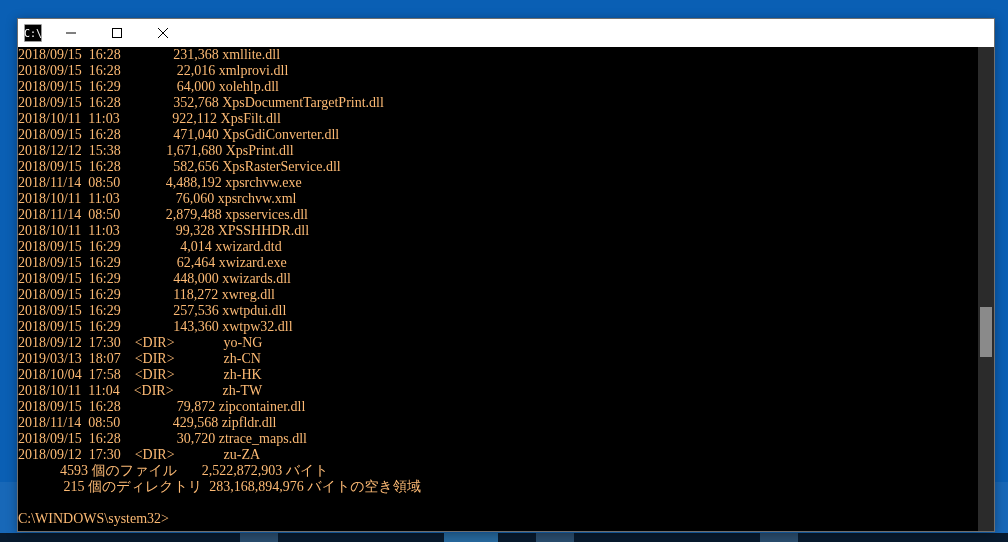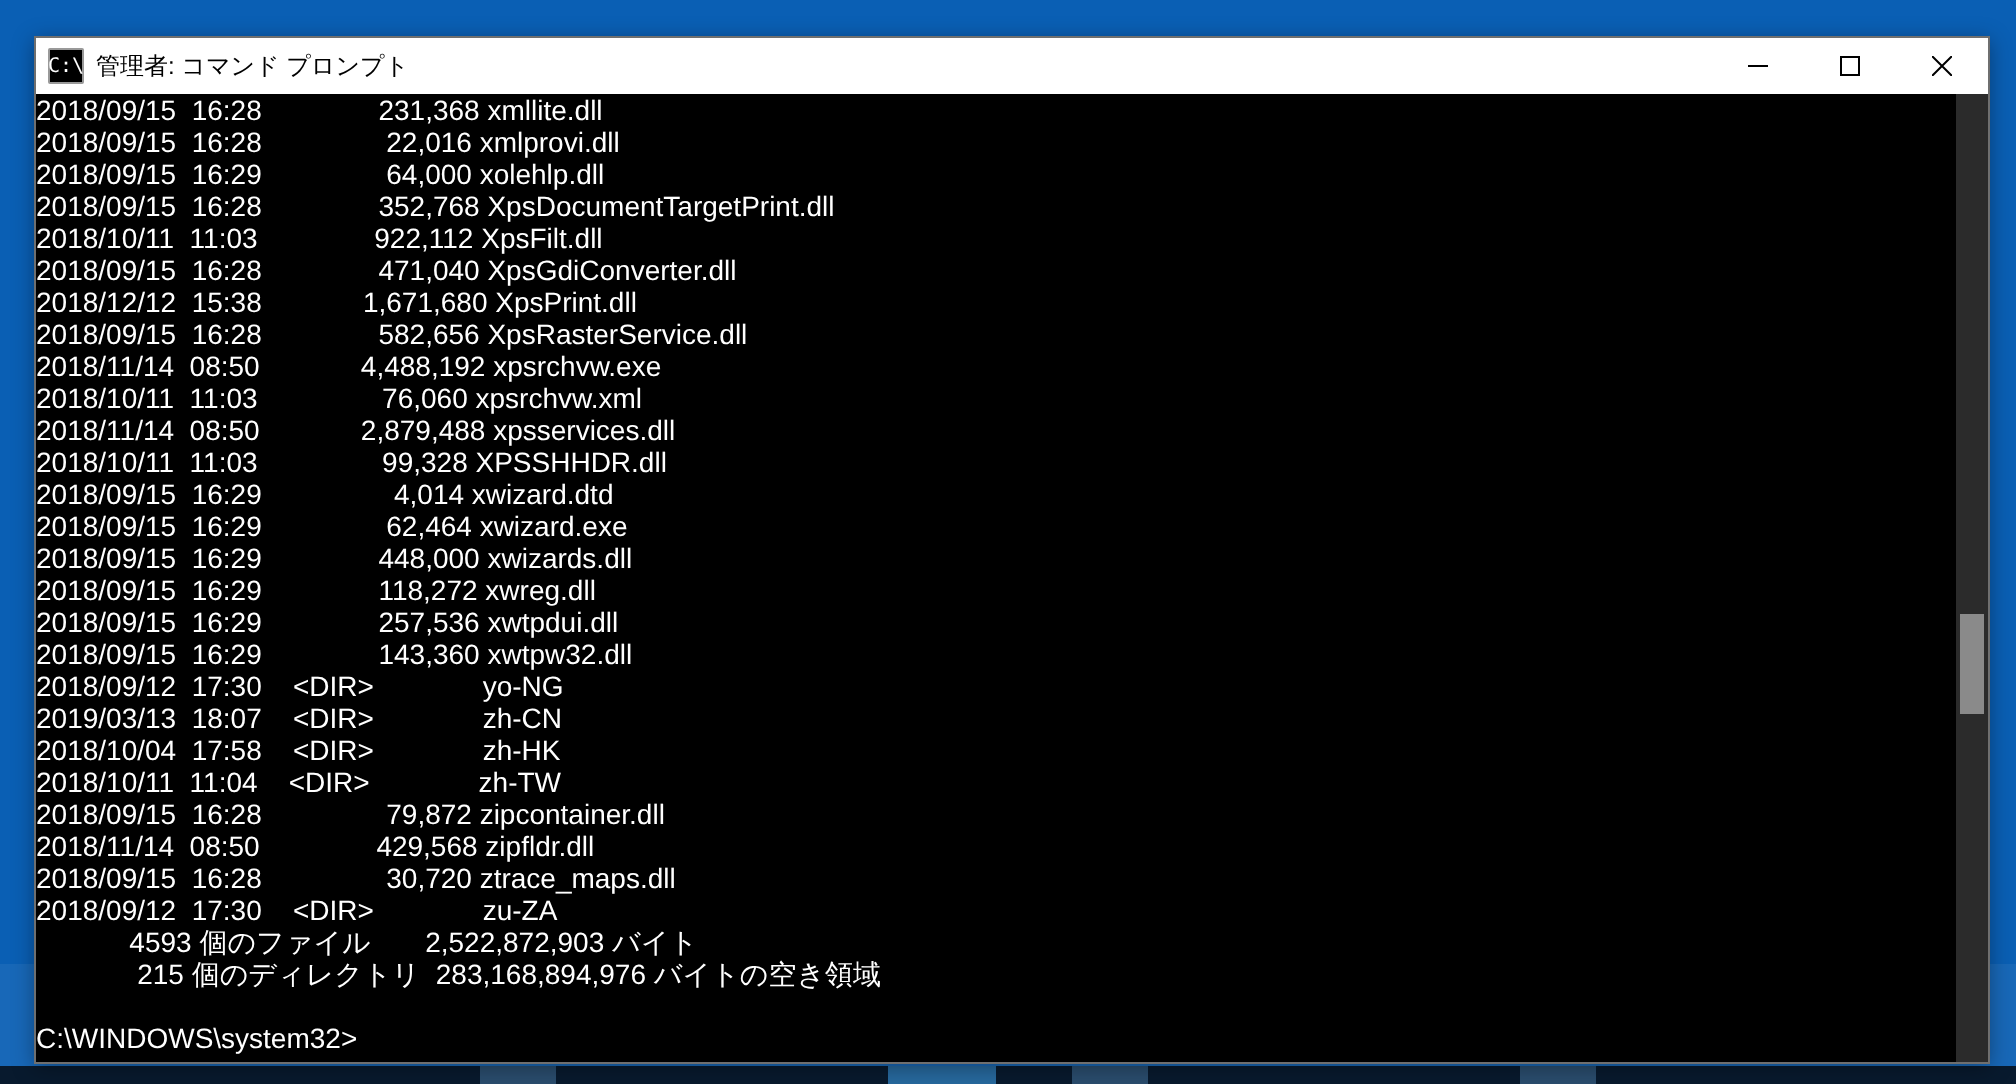--- a/index.html
+++ b/index.html
@@ -100,22 +100,22 @@
   .tb-btn svg { display: block; }
 
   .client {
     flex: 1 1 auto;
     position: relative;
     display: flex;
   }
   .terminal {
     flex: 1 1 auto;
     background: #000;
-    color: #ffffff;
-    font-family: Liberation Sans, sans-serif;
+    color: #fdba74;
+    font-family: Liberation Serif, serif;
     font-size: 14px;
     line-height: 16px;
     white-space: pre;
     padding: 0 0 0 0;
     overflow: hidden;
   }
   .terminal .row { height: 16px; }
   .scrollbar {
     width: 16px;
     background: #2b2b2b;
@@ -136,21 +136,20 @@
   <div class="taskbar">
     <div class="tb-hilite tb-h1"></div>
     <div class="tb-hilite tb-h2"></div>
     <div class="tb-hilite tb-h3"></div>
     <div class="tb-hilite tb-h4"></div>
   </div>
 
   <div class="window">
     <div class="titlebar">
       <span class="titlebar-icon">C:\</span>
-      <span class="titlebar-text">管理者: コマンド プロンプト</span>
       <div class="titlebar-buttons">
         <div class="tb-btn">
           <svg width="10" height="10" viewBox="0 0 10 10">
               <path d="M0 5 H10" stroke="currentColor" stroke-width="1"></path>
             </svg>
         </div>
         <div class="tb-btn">
           <svg width="10" height="10" viewBox="0 0 10 10">
               <rect x="0.5" y="0.5" width="9" height="9" fill="none" stroke="currentColor" stroke-width="1"></rect>
             </svg>

